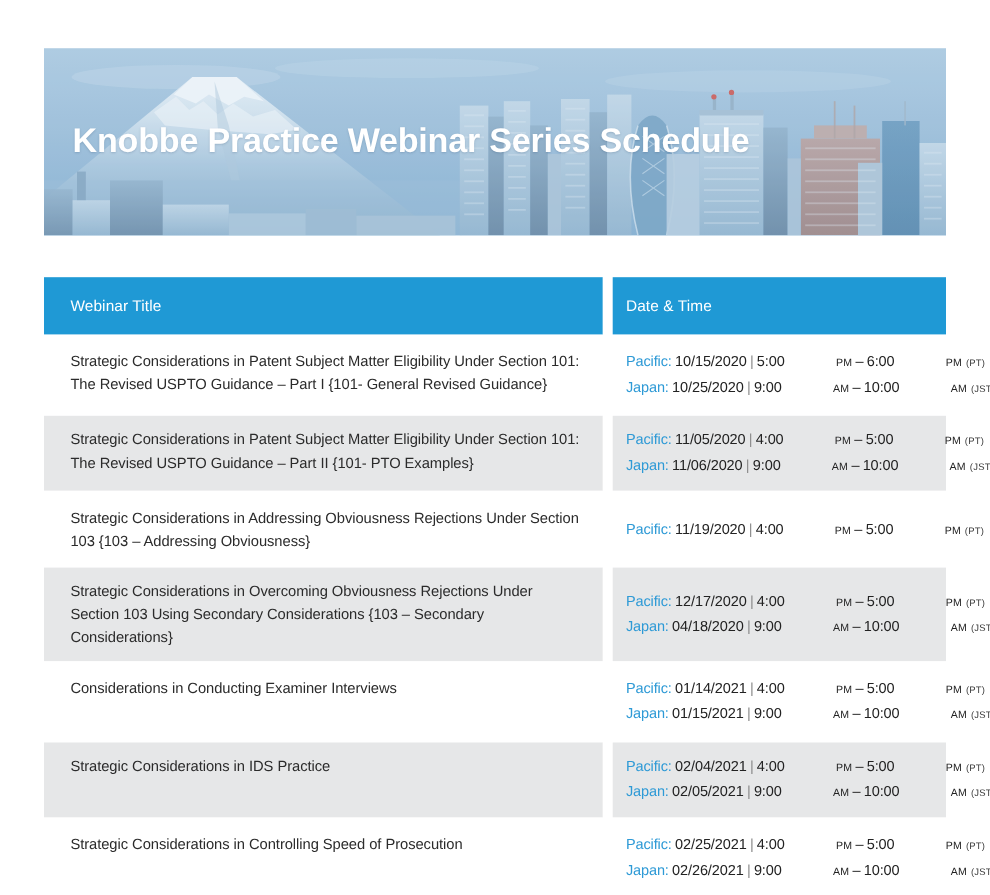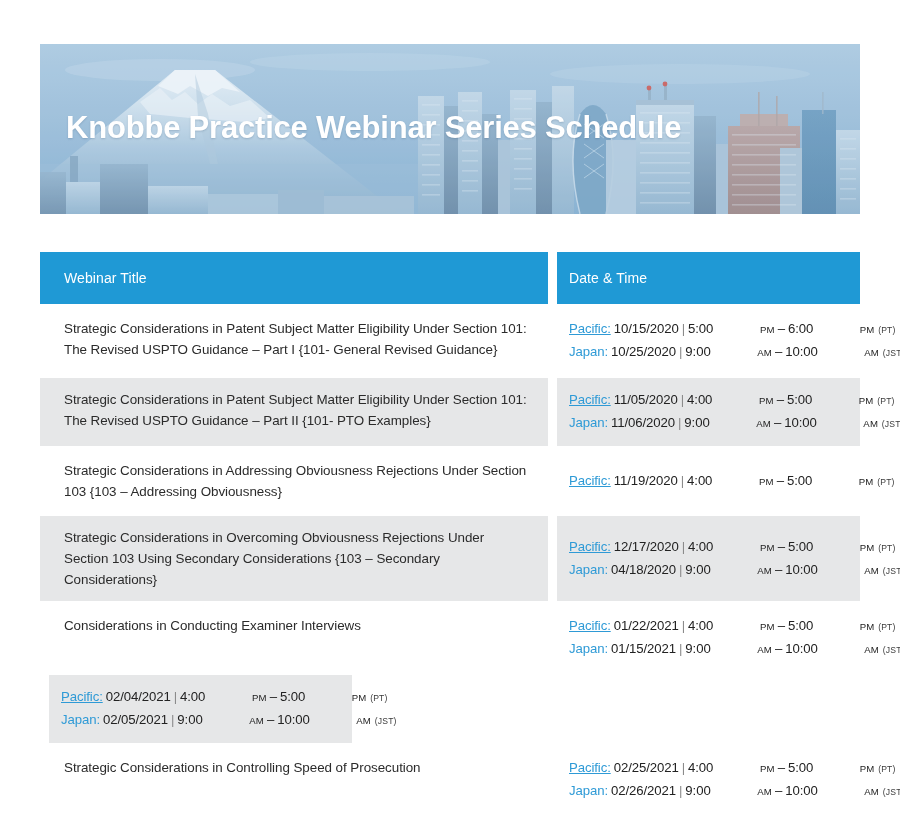--- a/index.html
+++ b/index.html
@@ -112,21 +112,21 @@
     white-space: nowrap;
     font-size: 13.2px;
     line-height: 21px;
     color: #222222;
     letter-spacing: -0.1px;
   }
   .dt-label {
     color: #2e9ad6;
     font-weight: normal;
   }
-  .dt-label.pac { margin-right: 3px; text-decoration: underline; }
+  .dt-label.pac { margin-right: 3px; }
   .dt-label.jpn { margin-right: 3px; }
   .dt-sep {
     color: #8b8b8b;
     padding: 0 3px;
   }
   .dt-val { color: #222222; }
   .dt-mer {
     font-size: 9.6px;
     letter-spacing: 0.2px;
     color: #222222;
@@ -360,25 +360,28 @@
             <div class="dt-line"><span class="dt-label pac">Pacific:</span><span class="dt-val">12/17/2020</span><span class="dt-sep">|</span><span class="dt-val">4:00</span> <span class="dt-mer">PM</span><span class="dt-val" style="padding: 0px 3px;">–</span><span class="dt-val">5:00</span> <span class="dt-mer">PM</span> <span class="dt-tz">(PT)</span></div>
             <div class="dt-line"><span class="dt-label jpn">Japan:</span><span class="dt-val">04/18/2020</span><span class="dt-sep">|</span><span class="dt-val">9:00</span> <span class="dt-mer">AM</span><span class="dt-val" style="padding: 0px 3px;">–</span><span class="dt-val">10:00</span> <span class="dt-mer">AM</span> <span class="dt-tz">(JST)</span></div>
           </div>
         </div>
         <div class="row odd">
           <div class="cell-title">
             <span class="title-text">Considerations in Conducting Examiner Interviews</span>
           </div>
           <div class="gap"></div>
           <div class="cell-date">
-            <div class="dt-line"><span class="dt-label pac">Pacific:</span><span class="dt-val">01/22/2021</span><span class="dt-sep">|</span><span class="dt-val">4:00</span> <span class="dt-mer">PM</span><span class="dt-val" style="padding: 0px 3px;">–</span><span class="dt-val">5:00</span> <span class="dt-mer">PM</span> <span class="dt-tz">(PT)</span></div>
+            <div class="dt-line"><span class="dt-label pac">Pacific:</span><span class="dt-val">01/14/2021</span><span class="dt-sep">|</span><span class="dt-val">4:00</span> <span class="dt-mer">PM</span><span class="dt-val" style="padding: 0px 3px;">–</span><span class="dt-val">5:00</span> <span class="dt-mer">PM</span> <span class="dt-tz">(PT)</span></div>
             <div class="dt-line"><span class="dt-label jpn">Japan:</span><span class="dt-val">01/15/2021</span><span class="dt-sep">|</span><span class="dt-val">9:00</span> <span class="dt-mer">AM</span><span class="dt-val" style="padding: 0px 3px;">–</span><span class="dt-val">10:00</span> <span class="dt-mer">AM</span> <span class="dt-tz">(JST)</span></div>
           </div>
         </div>
         <div class="row even">
+          <div class="cell-title">
+            <span class="title-text">Strategic Considerations in IDS Practice</span>
+          </div>
           <div class="gap"></div>
           <div class="cell-date">
             <div class="dt-line"><span class="dt-label pac">Pacific:</span><span class="dt-val">02/04/2021</span><span class="dt-sep">|</span><span class="dt-val">4:00</span> <span class="dt-mer">PM</span><span class="dt-val" style="padding: 0px 3px;">–</span><span class="dt-val">5:00</span> <span class="dt-mer">PM</span> <span class="dt-tz">(PT)</span></div>
             <div class="dt-line"><span class="dt-label jpn">Japan:</span><span class="dt-val">02/05/2021</span><span class="dt-sep">|</span><span class="dt-val">9:00</span> <span class="dt-mer">AM</span><span class="dt-val" style="padding: 0px 3px;">–</span><span class="dt-val">10:00</span> <span class="dt-mer">AM</span> <span class="dt-tz">(JST)</span></div>
           </div>
         </div>
         <div class="row odd">
           <div class="cell-title">
             <span class="title-text">Strategic Considerations in Controlling Speed of Prosecution</span>
           </div>

